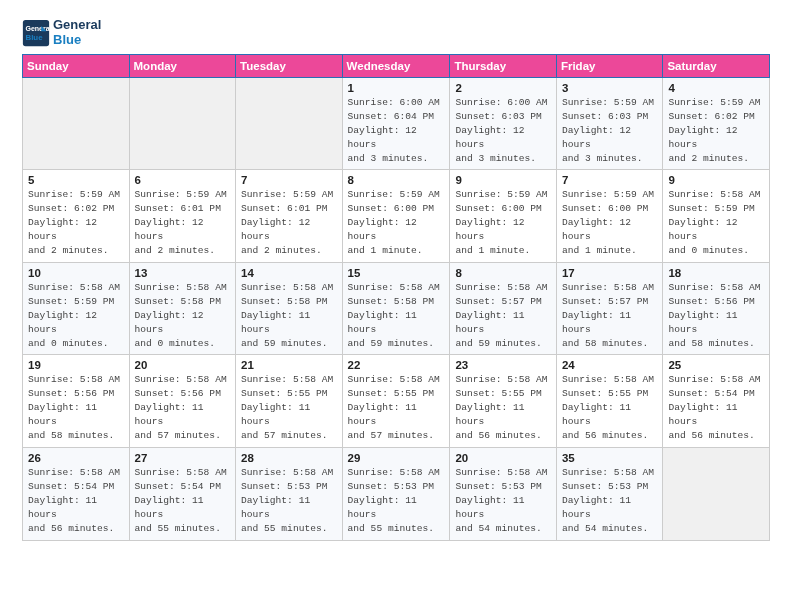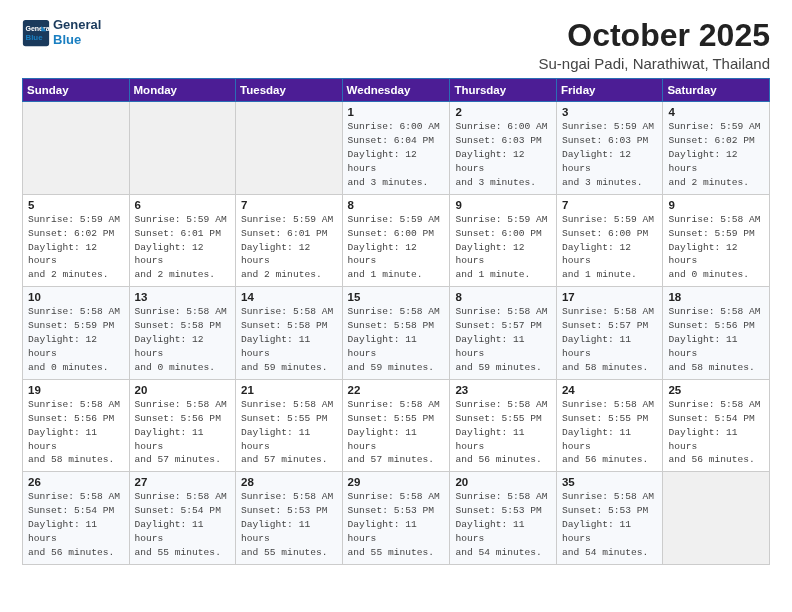--- a/index.html
+++ b/index.html
@@ -55,21 +55,21 @@
       color: #444;
       margin-top: 2px;
     }
     .calendar {
       width: 100%;
       border-collapse: collapse;
       margin-top: 6px;
       font-size: 10.2px;
     }
     .calendar thead th {
-      background: #4c1d95;
+      background: #ec4899;
       color: #fff;
       font-size: 11.5px;
       font-weight: bold;
       padding: 5px 4px;
       border: 1px solid #2a6db5;
       text-align: left;
     }
     .calendar tbody td {
       vertical-align: top;
       border: 1px solid #ccc;
@@ -111,24 +111,20 @@
       <svg class="logo-icon" viewBox="0 0 32 32">
         <rect x="1" y="1" width="30" height="30" rx="3" fill="#1a3a5c"></rect>
         <text x="4" y="14" font-size="8" fill="white" font-family="Arial" font-weight="bold">General</text>
         <text x="4" y="24" font-size="9" fill="#1a7fc1" font-family="Arial" font-weight="bold">Blue</text>
         <polygon points="22,8 28,14 22,14" fill="#1a7fc1"></polygon>
       </svg>
       <div class="logo-text">
         <div>General</div>
         <div><span>Blue</span></div>
       </div>
-    </div>
-    <div class="title-block">
-      <div class="main-title">October 2025</div>
-      <div class="sub-title">Su-ngai Padi, Narathiwat, Thailand</div>
     </div>
   </div>
 
   <table class="calendar">
     <thead>
       <tr>
         <th>Sunday</th>
         <th>Monday</th>
         <th>Tuesday</th>
         <th>Wednesday</th>

